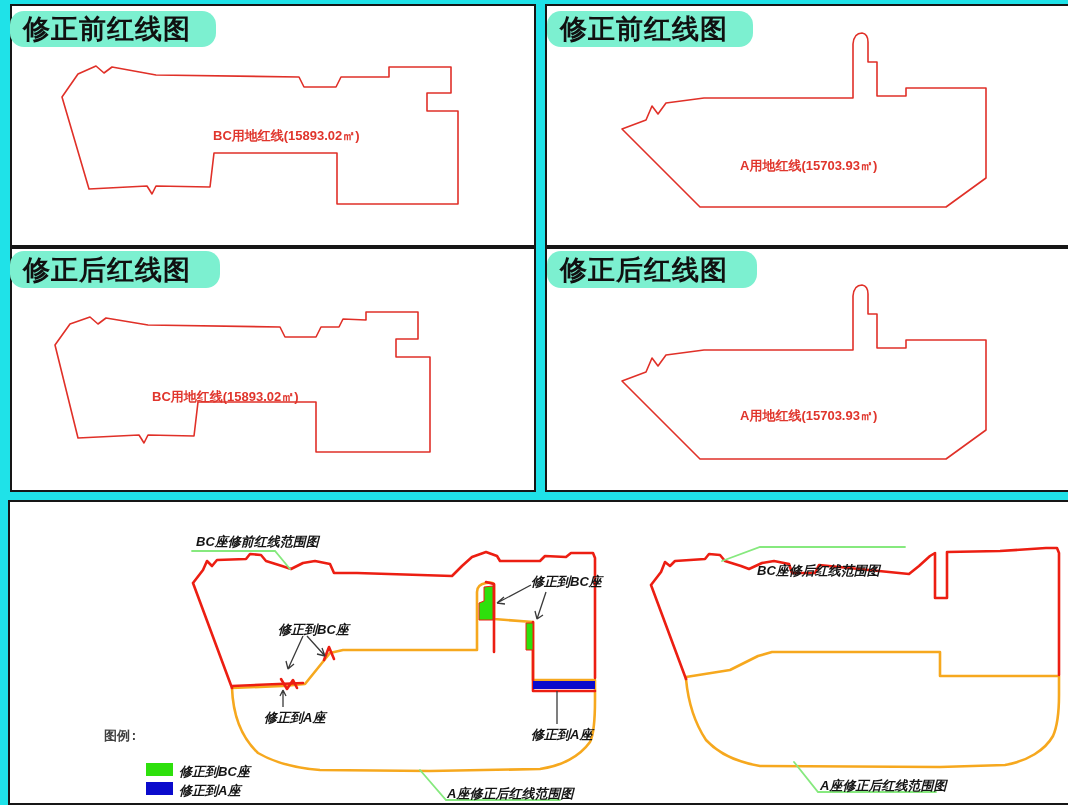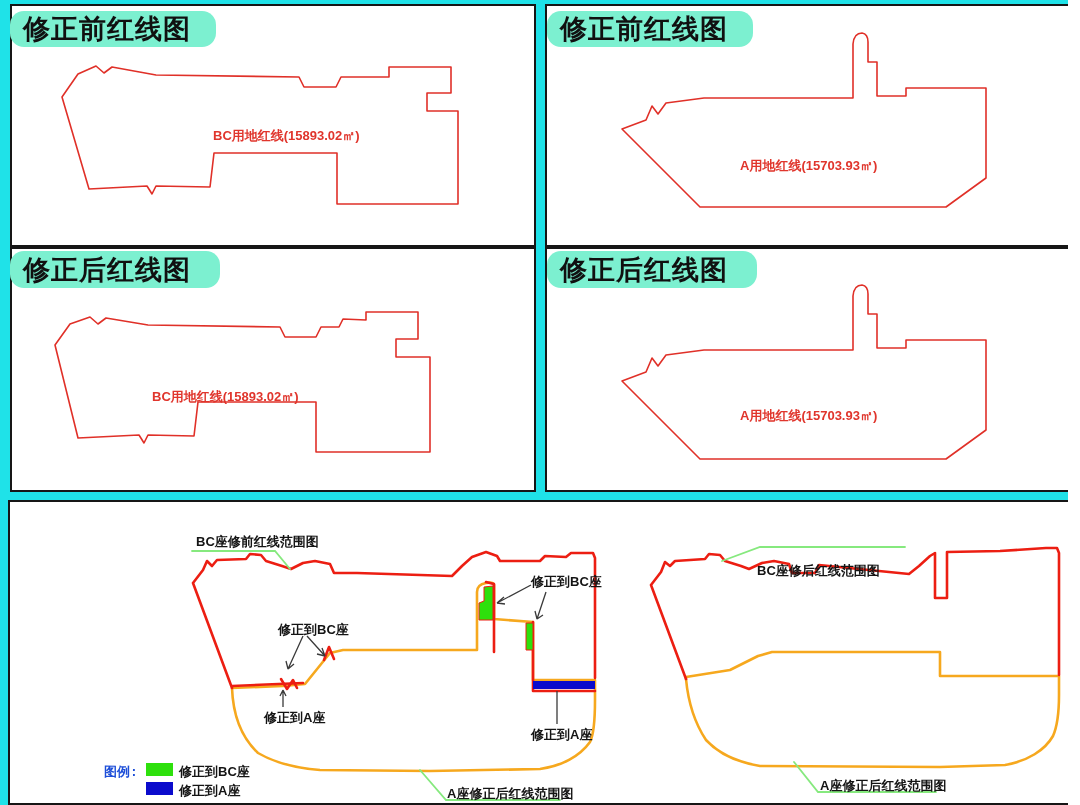--- a/index.html
+++ b/index.html
@@ -13,22 +13,22 @@
   .p5{left:8px;top:500px;width:1065px;height:305px;}
   svg.overlay{position:absolute;left:0;top:0;}
   .pill{position:absolute;background:#7cf0d0;border-radius:14px;display:flex;align-items:center;}
   .pill span{padding-left:13px;font-size:27px;font-weight:700;color:#101010;letter-spacing:1px;white-space:nowrap;}
   .t1{left:10px;top:11px;width:206px;height:36px;}
   .t2{left:547px;top:11px;width:206px;height:36px;}
   .t3{left:10px;top:251px;width:210px;height:37px;}
   .t4{left:547px;top:251px;width:210px;height:37px;}
   .t5{left:10px;top:501px;width:230px;height:33px;border-radius:12px;}
   .redlabel{position:absolute;color:#e0352c;font-size:13px;font-weight:600;white-space:nowrap;text-align:center;}
-  .blklabel{position:absolute;color:#141414;font-size:13px;font-weight:700;white-space:nowrap;}
-  .legend-title{position:absolute;left:104px;top:763px;font-size:13px;font-weight:700;color:#1d4ed8;font-family:Liberation Mono, monospace;}
+  .blklabel{position:absolute;color:#141414;font-size:13px;font-weight:700;white-space:nowrap;font-style:italic;}
+  .legend-title{position:absolute;left:104px;top:727px;font-size:13px;font-weight:700;color:#404040;font-family:Liberation Mono, monospace;}
   .sw{position:absolute;width:27px;height:13px;}
   .sw-green{left:146px;top:763px;background:#2ee00c;}
   .sw-blue{left:146px;top:782px;background:#0b0bcc;}
   .lg1{left:179px;top:763px;}
   .lg2{left:179px;top:782px;}
   
   .red{stroke:#e03028;stroke-width:1.6;fill:none;stroke-linejoin:round;}
   .redb{stroke:#ec1e12;stroke-width:2.6;fill:none;stroke-linejoin:round;stroke-linecap:round;}
   .orange{stroke:#f6a81e;stroke-width:2.6;fill:none;stroke-linejoin:round;stroke-linecap:round;}
   .greenfill{fill:#2ee00c;stroke:#ec1e12;stroke-width:1;}

